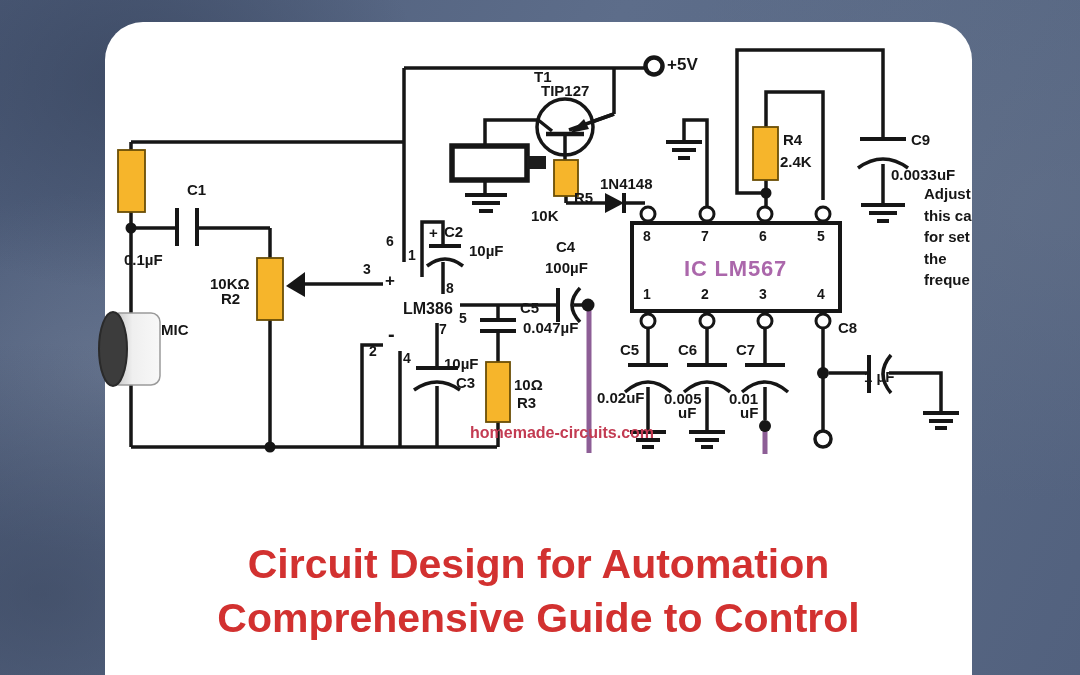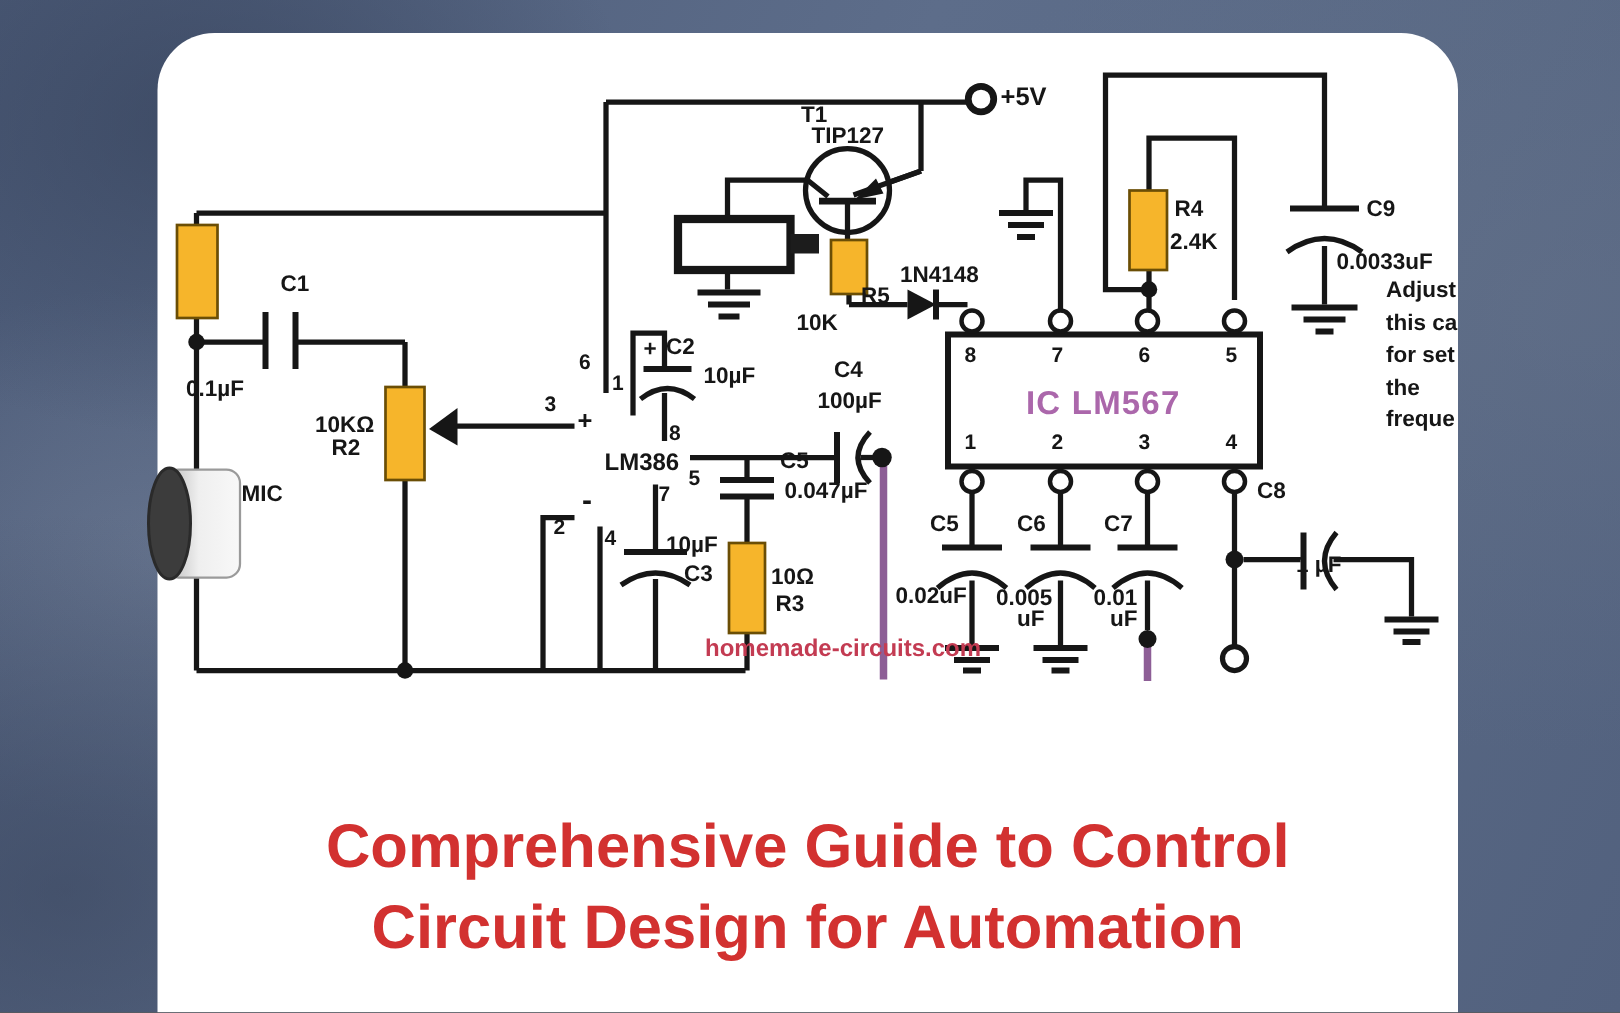--- a/index.html
+++ b/index.html
@@ -260,17 +260,17 @@
   <div class="lbl" style="left:678px;top:405px;">uF</div>
   <div class="lbl" style="left:736px;top:342px;">C7</div>
   <div class="lbl" style="left:729px;top:391px;">0.01</div>
   <div class="lbl" style="left:740px;top:405px;">uF</div>
   <div class="lbl" style="left:838px;top:320px;">C8</div>
   <div class="lbl" style="left:864px;top:326px;margin-top:43px;">1 µF</div>
 
   <div class="lbl wm2" style="left:438px;top:424px;">homemade-circuits.com</div>
 
   <div class="title">
+    <div>Circuit Design for Automation</div>
     <div>Comprehensive Guide to Control</div>
-    <div>Circuit Design for Automation</div>
   </div>
 
 </div>
 
 </body></html>

